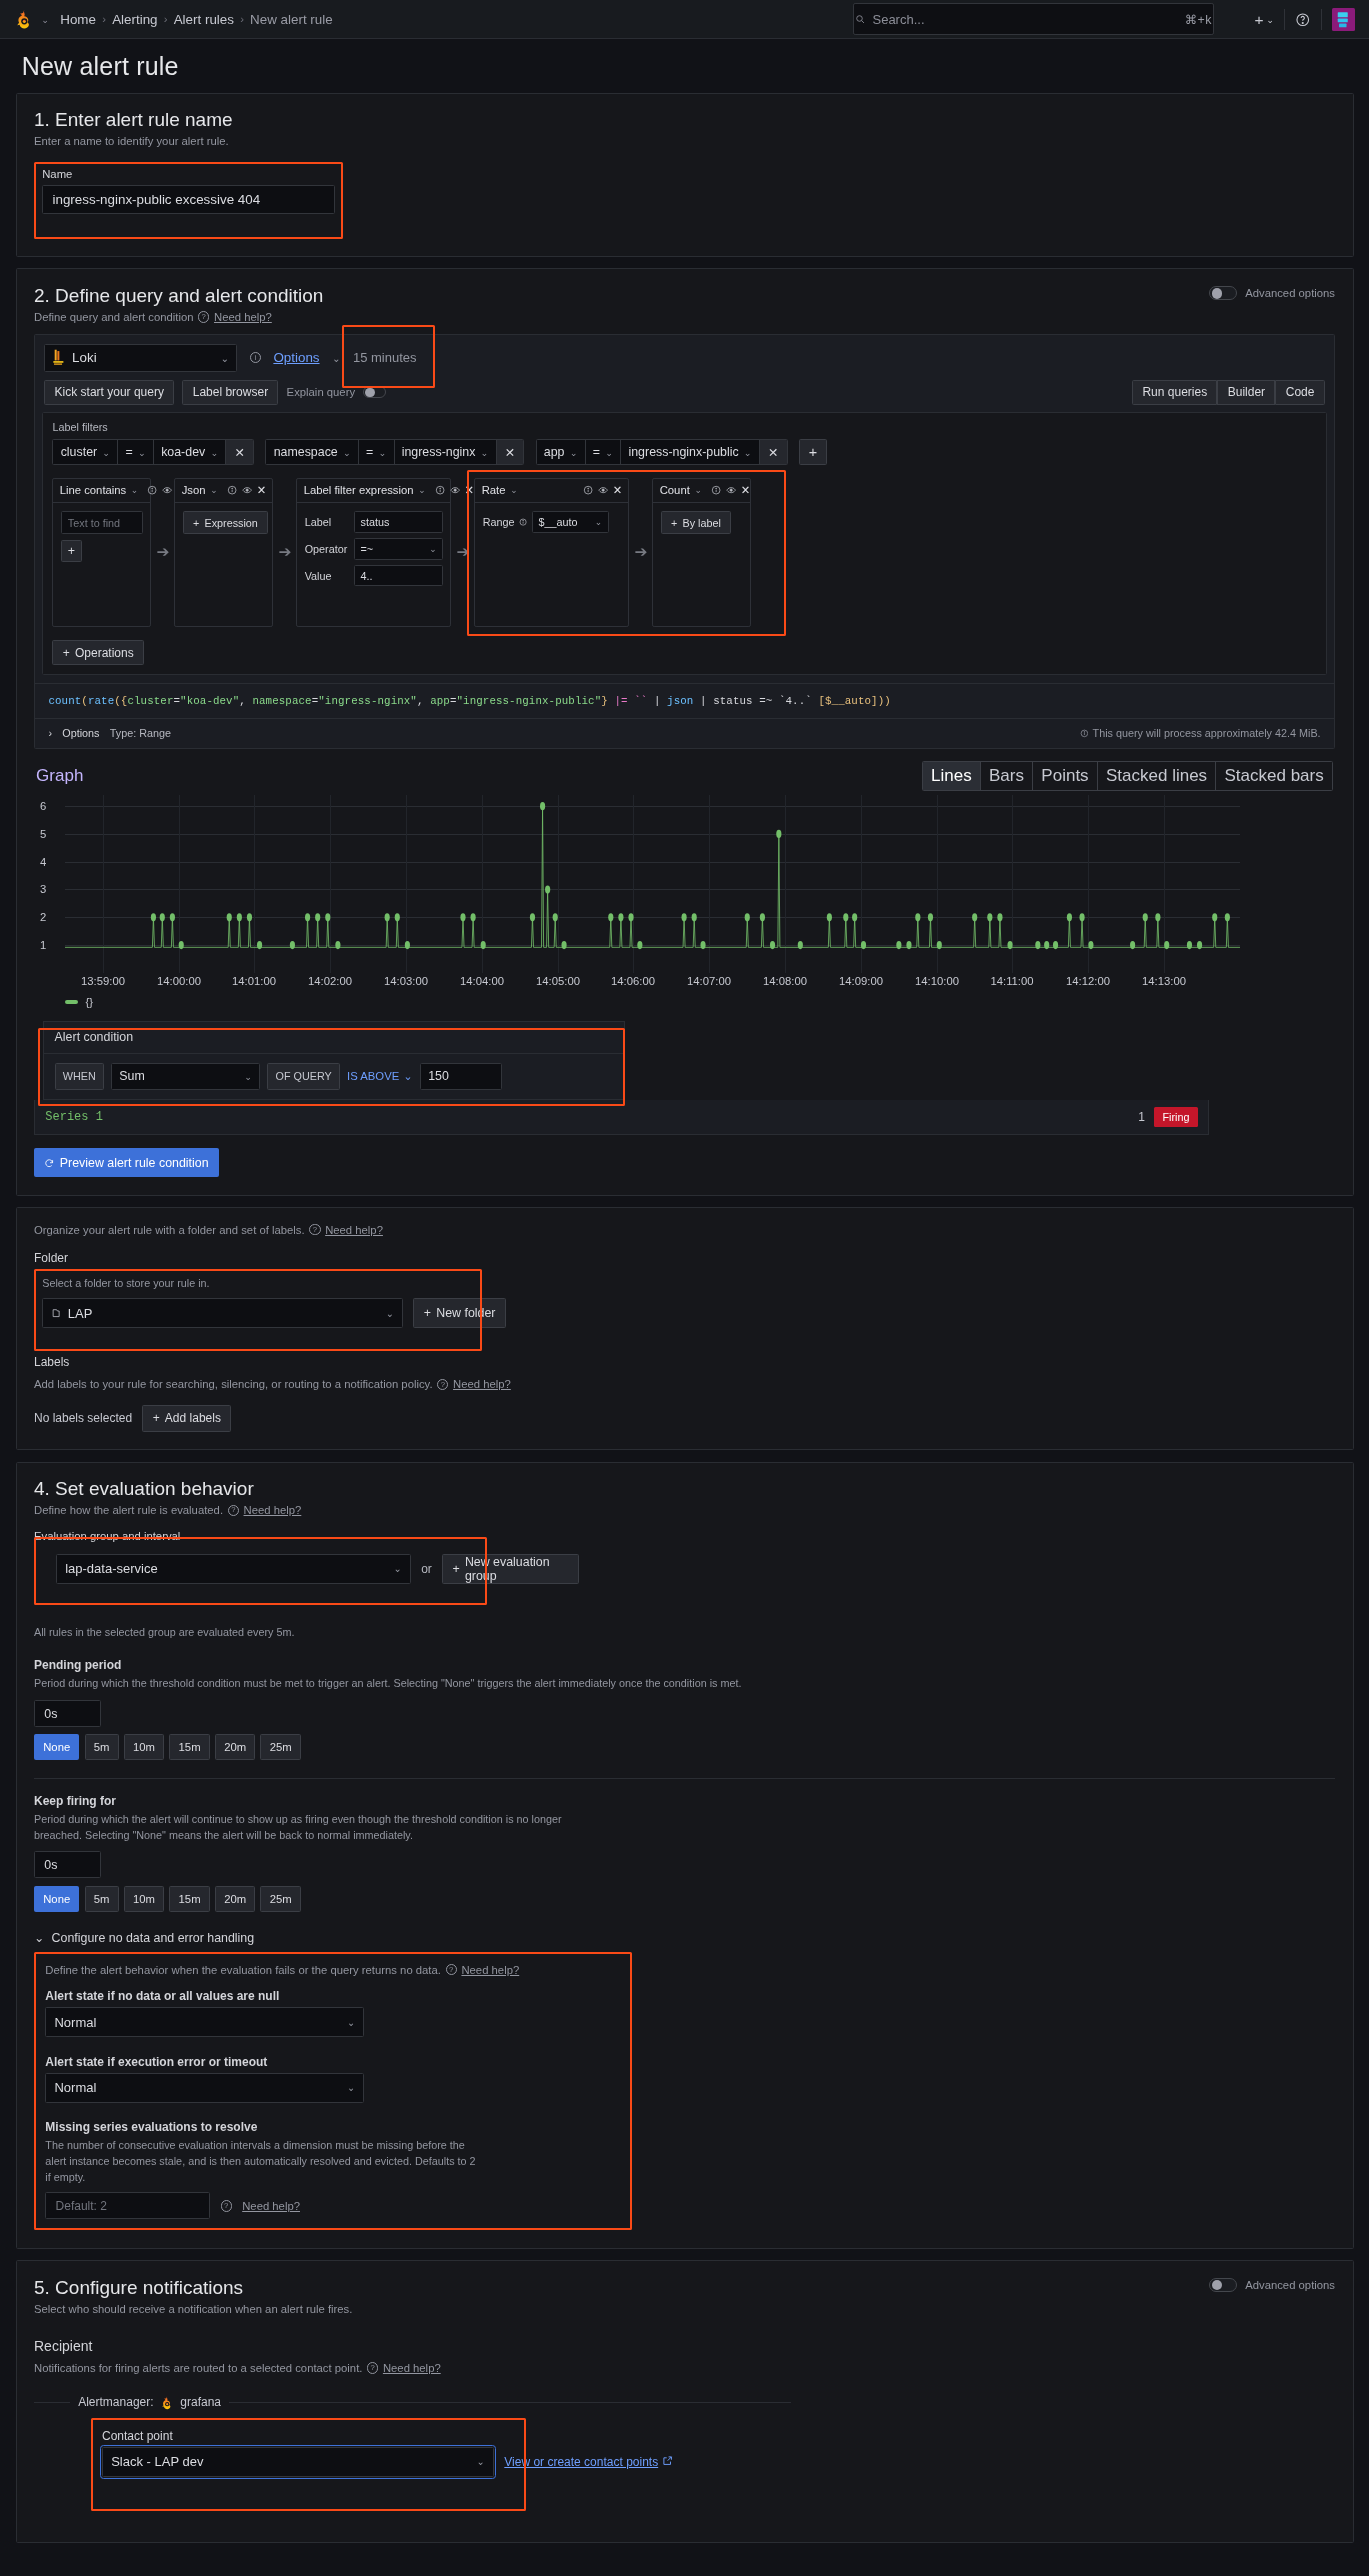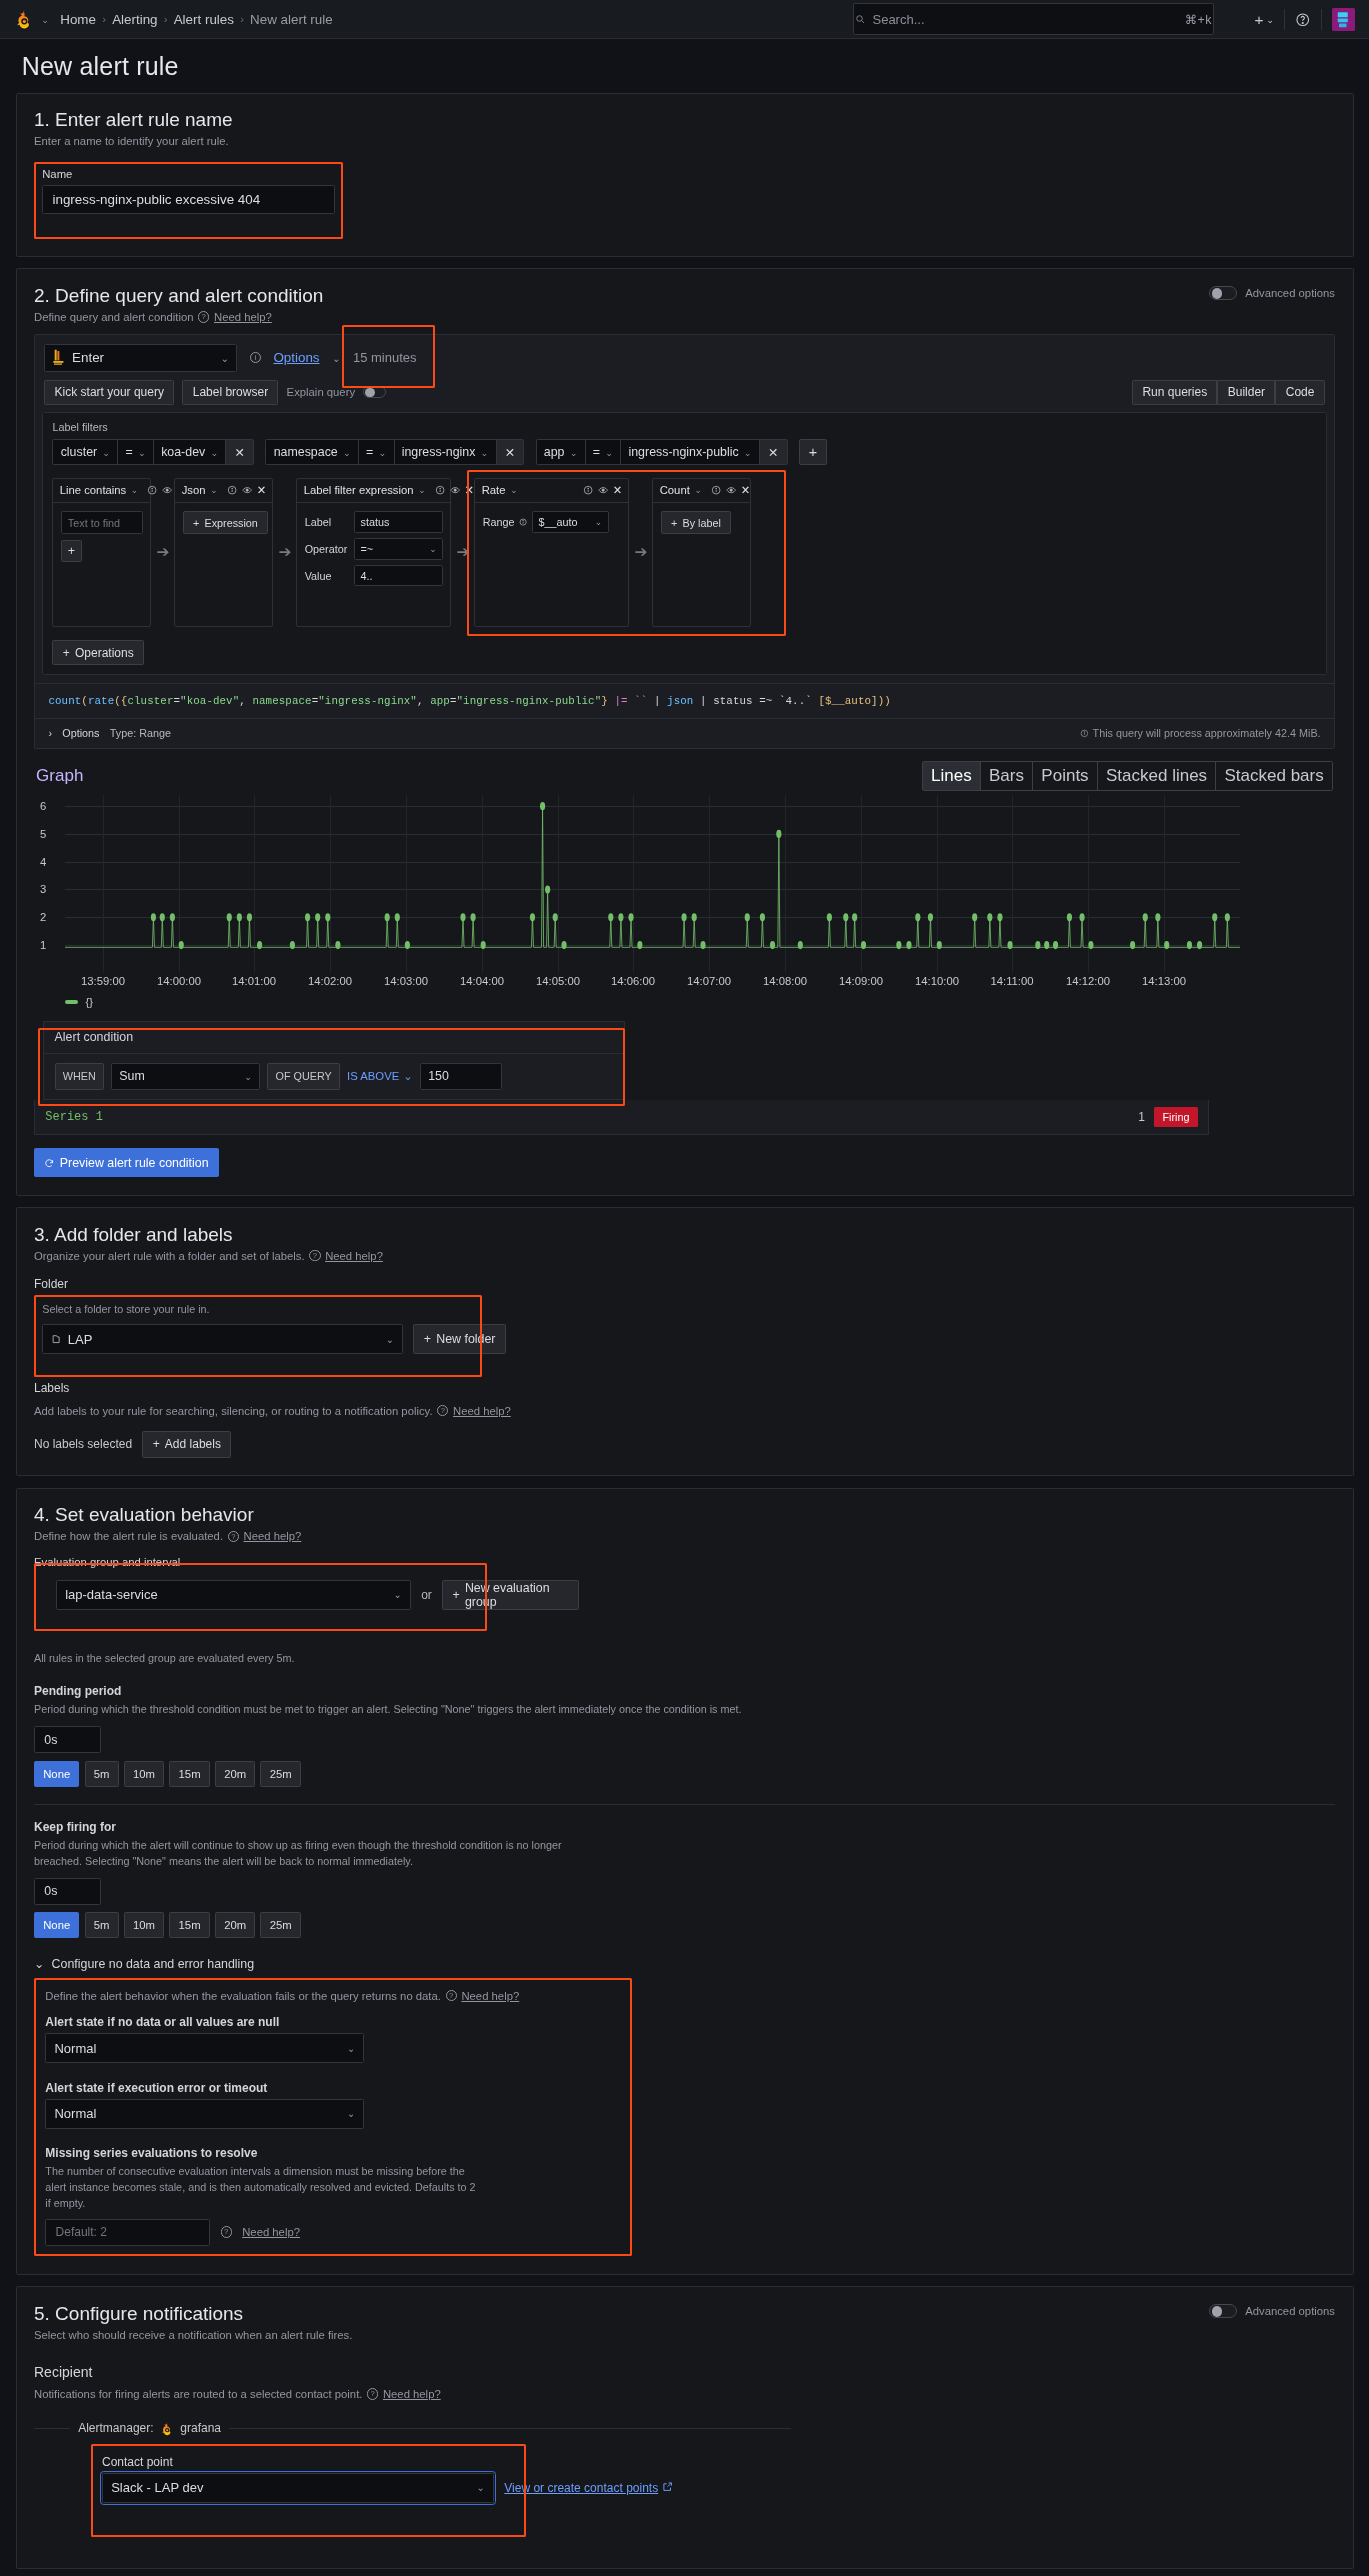--- a/index.html
+++ b/index.html
@@ -259,21 +259,21 @@
 
     <div class="qbox">
       <div class="qhead">
         <div class="ds-select">
           <svg class="loki-ic" viewBox="0 0 20 26">
             <rect x="4" y="1" width="3" height="16" fill="#f5a623"></rect>
               <rect x="8" y="3" width="3" height="14" fill="#e8761a"></rect>
             <rect x="2" y="18" width="15" height="2.5" fill="#f5c518"></rect>
               <rect x="3" y="21.5" width="12" height="2" fill="#e8a01a"></rect>
           </svg>
-          <span>Enter</span>
+          <span>Loki</span>
           <span class="chev">⌄</span>
         </div>
         <span class="qmark">i</span>
         <a class="opt-link" href="#">Options</a>
         <span class="chev" style="color:#9396a0;font-size:10.3px;">⌄</span>
         <div style="position:relative;">
           <div class="hl" style="left:-11.3px;top:-25px;width:93px;height:63px;"></div>
           <span class="opt-sum">15 minutes</span>
         </div>
       </div>
@@ -678,21 +678,20 @@
         <svg class="ico" viewBox="0 0 24 24" fill="none" stroke="#fff" stroke-width="2">
             <path d="M20 11a8 8 0 1 0-2 6.5"></path>
             <path d="M20 5v6h-6"></path>
           </svg>
         <span>Preview alert rule condition</span>
       </div>
     </div>
   </div>
 
   <div class="card">
-    <h2 class="sec">3. Add folder and labels</h2>
     <div class="sub">
       <span>Organize your alert rule with a folder and set of labels.</span>
       <span class="qmark">?</span>
       <a class="help-link" href="#">Need help?</a>
     </div>
 
     <div style="margin-top:15.5px;position:relative;">
       <div class="lbl">Folder</div>
       <div style="position:relative;height:82px;">
         <div class="hl" style="left:0;top:0;width:448px;height:82px;"></div>

